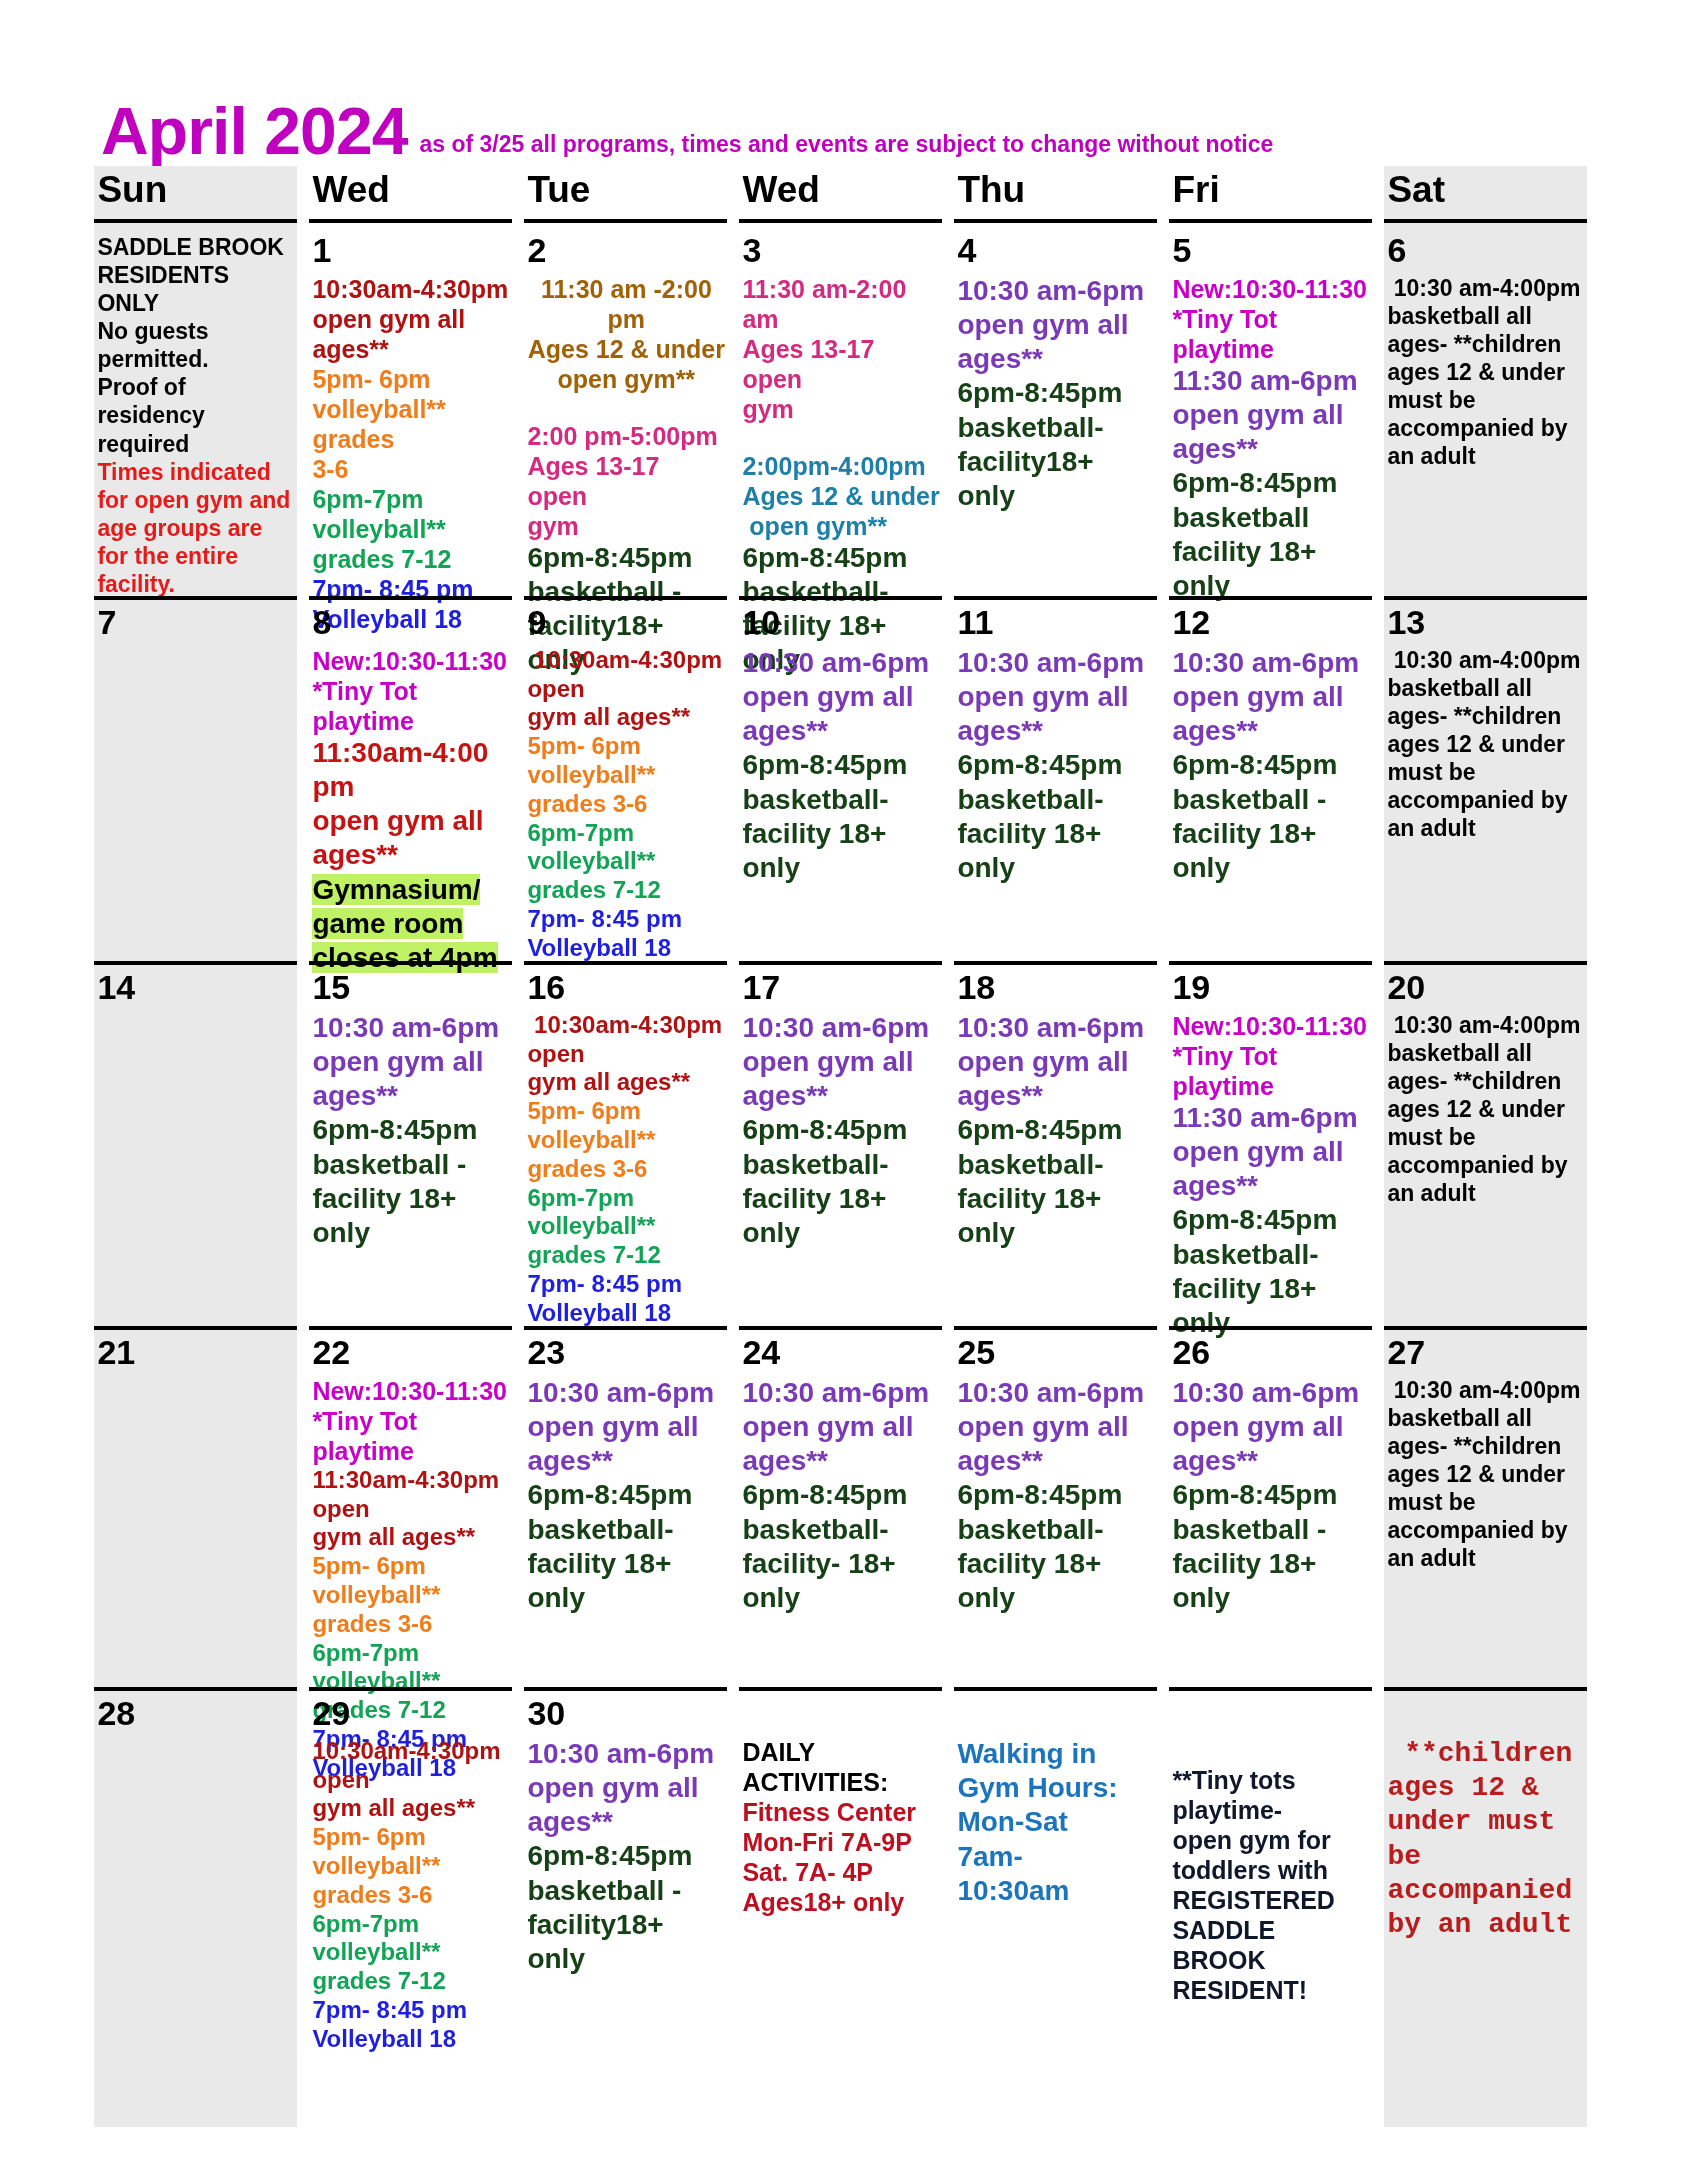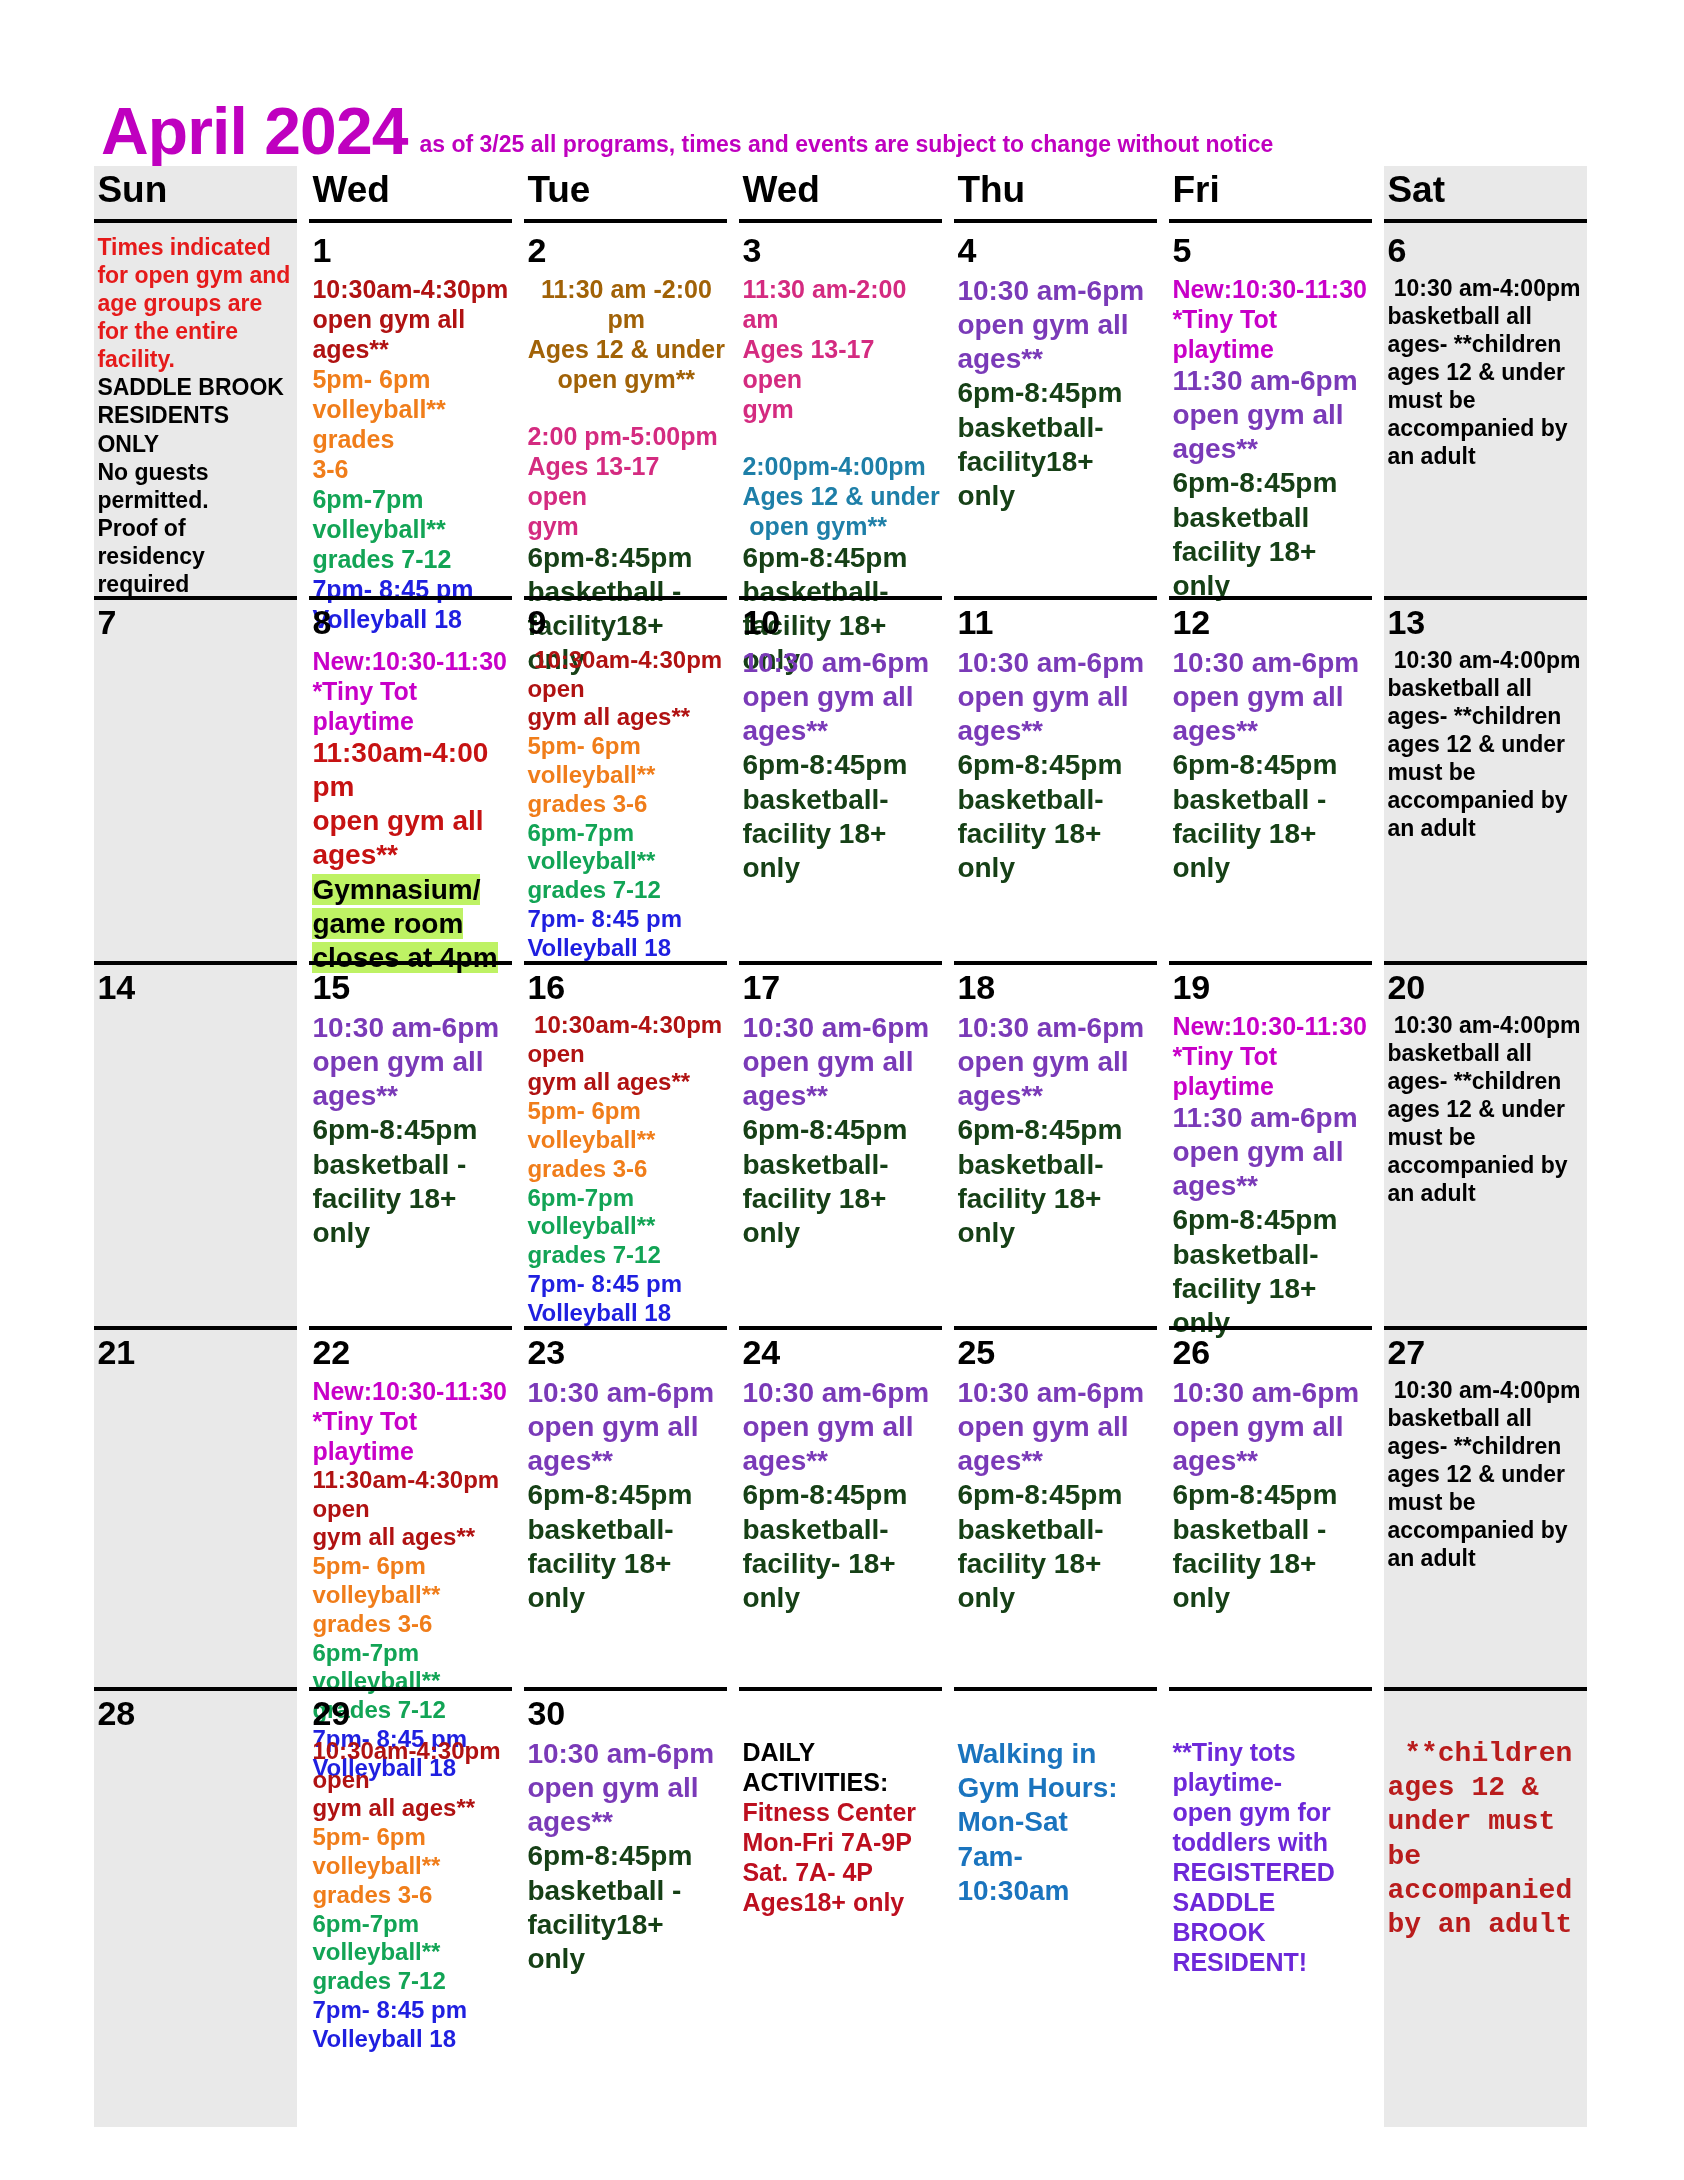--- a/index.html
+++ b/index.html
@@ -62,32 +62,32 @@
   </div>
   <div class="cal" id="cal">
       <div class="hcell gray">Sun</div>
       <div class="hcell">Wed</div>
       <div class="hcell">Tue</div>
       <div class="hcell">Wed</div>
       <div class="hcell">Thu</div>
       <div class="hcell">Fri</div>
       <div class="hcell gray">Sat</div>
       <div class="cell gray wk1-cell" style="border-top: none; padding-top: 10.2px;">
-        <div class="ev s-note" style="color: rgb(229, 26, 26);">Times indicated
-for open gym and
-age groups are
-for the entire
-facility.</div>
         <div class="ev s-note" style="color: rgb(0, 0, 0);">SADDLE BROOK
 RESIDENTS ONLY
 No guests
 permitted.
 Proof of
 residency
 required</div>
+        <div class="ev s-note" style="color: rgb(229, 26, 26);">Times indicated
+for open gym and
+age groups are
+for the entire
+facility.</div>
       </div>
       <div class="cell wk1-cell" style="border-top: none; padding-top: 10.2px;">
         <div class="date">1</div>
         <div class="ev s-md" style="color: rgb(176, 18, 18);">10:30am-4:30pm
 open gym all ages**</div>
         <div class="ev s-md" style="color: rgb(240, 125, 26);">5pm- 6pm
 volleyball** grades
 3-6</div>
         <div class="ev s-md" style="color: rgb(18, 164, 85);">6pm-7pm
 volleyball**
@@ -385,21 +385,21 @@
       <div class="cell">
         <div class="pad-top"></div>
         <div class="ev s-lg" style="color: rgb(26, 116, 190);">Walking in
 Gym Hours:
 Mon-Sat
 7am-
 10:30am</div>
       </div>
       <div class="cell">
         <div class="pad-top"></div>
-        <div class="ev s-md" style="color: #6d28d9;">**Tiny tots
+        <div class="ev s-md" style="color: #0f172a; margin-top: 28px;">**Tiny tots
 playtime-
 open gym for
 toddlers with
 REGISTERED
 SADDLE
 BROOK
 RESIDENT!</div>
       </div>
       <div class="cell gray">
         <div class="pad-top"></div>

